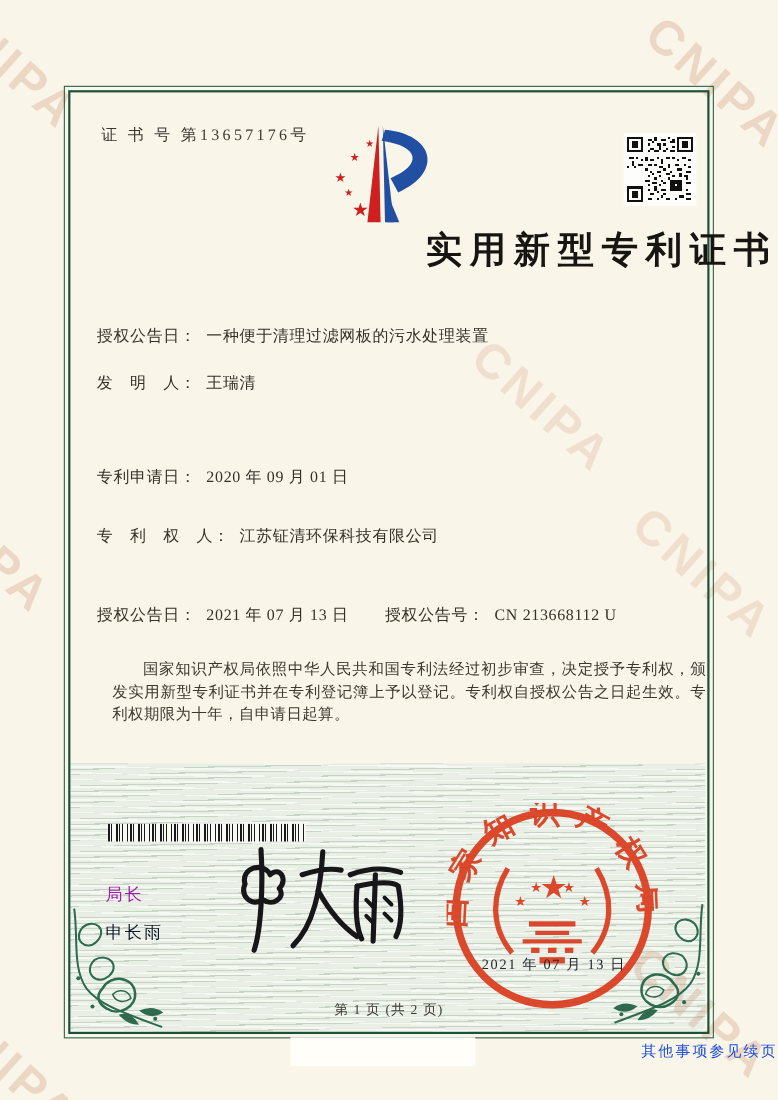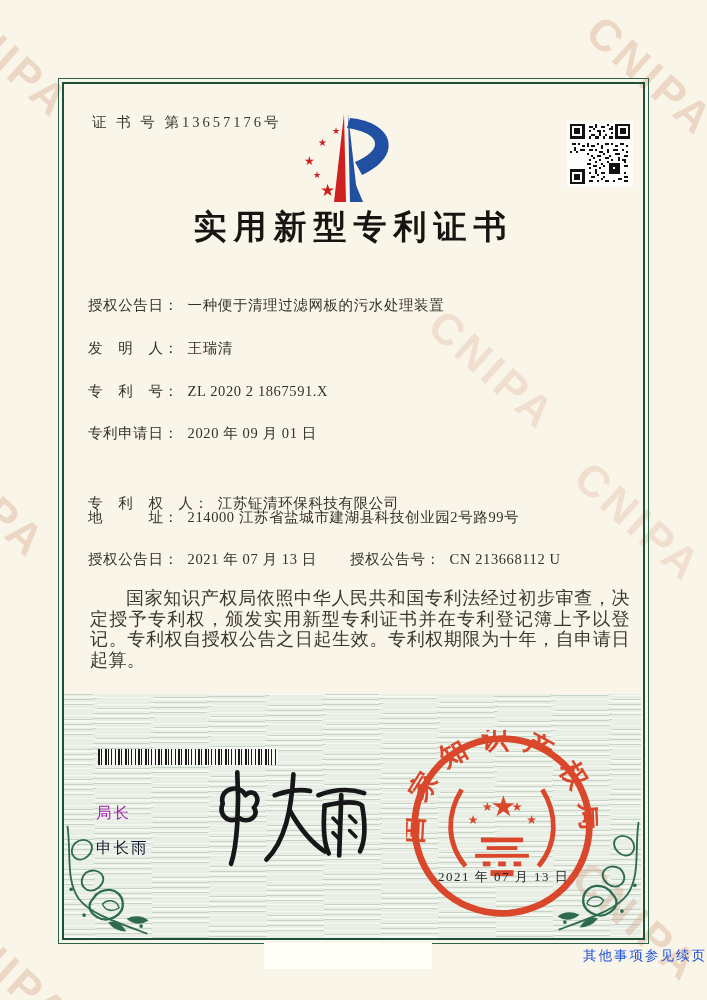--- a/index.html
+++ b/index.html
@@ -47,37 +47,37 @@
 
   
   .cert-no{
     position:absolute;z-index:5;left:92px;top:113px;
     font-size:14.5px;letter-spacing:3px;color:#3a3831;
   }
   .logo{position:absolute;z-index:5;left:296px;top:112px;}
   .qr{position:absolute;z-index:5;left:567px;top:121px;width:66px;height:66px;background:#fdfdfb;}
   .title{
     position:absolute;z-index:5;left:0;right:0;top:205px;margin:0;
-    text-align:center;font-size:33px;font-weight:bold;
+    text-align:right;font-size:33px;font-weight:bold;
     letter-spacing:7px;color:#161511;
   }
 
   
   .row{
     position:absolute;z-index:5;left:88px;
     font-size:14.5px;letter-spacing:.6px;color:#343128;white-space:nowrap;
   }
   .row .val{padding-left:9px;margin-top:20px;}
   .r1{top:296px;} .r2{top:339px;} .r3{top:382px;} .r4{top:424px;}
-  .r5{top:494px;text-align:center;} .r6{top:508px;} .r7{top:550px;text-align:center;} .r8{top:550px;left:350px;}
+  .r5{top:478px;text-align:center;} .r6{top:508px;} .r7{top:550px;text-align:center;} .r8{top:550px;left:350px;}
 
   
   .para{
-    position:absolute;z-index:5;left:86px;width:540px;margin:4px;
-    font-size:18px;line-height:20.6px;letter-spacing:.4px;
+    position:absolute;z-index:5;left:86px;width:540px;margin:16px;
+    font-size:14px;line-height:20.6px;letter-spacing:.4px;
     color:#3b382f;text-align:justify;text-indent:2em;
   }
   .p1{top:584px;} .p2{top:645px;}
 
   
   .barcode{
     position:absolute;z-index:5;left:98px;top:749px;width:180px;height:16px;
     background:repeating-linear-gradient(90deg,
       #191919 0 2px,#f8f8f4 2px 3px,#191919 3px 4px,#f8f8f4 4px 7px,
       #191919 7px 9px,#f8f8f4 9px 10px,#191919 10px 11px,#f8f8f4 11px 13px,
@@ -206,31 +206,25 @@
   </svg>
 
   <h1 class="title">实用新型专利证书</h1>
 
   <div class="row r1">
     <span class="lbl">授权公告日：</span><span class="val">一种便于清理过滤网板的污水处理装置</span>
   </div>
   <div class="row r2">
     <span class="lbl">发　明　人：</span><span class="val">王瑞清</span>
   </div>
-  <div class="row r3">
-    <span class="lbl">专　利　号：</span><span class="val">ZL 2020 2 1867591.X</span>
-  </div>
   <div class="row r4">
     <span class="lbl">专利申请日：</span><span class="val">2020 年 09 月 01 日</span>
   </div>
   <div class="row r5">
     <span class="lbl">专　利　权　人：</span><span class="val">江苏钲清环保科技有限公司</span>
-  </div>
-  <div class="row r6">
-    <span class="lbl">地　　　址：</span><span class="val">214000 江苏省盐城市建湖县科技创业园2号路99号</span>
   </div>
   <div class="row r7">
     <span class="lbl">授权公告日：</span><span class="val">2021 年 07 月 13 日</span>
   </div>
   <div class="row r8">
     <span class="lbl">授权公告号：</span><span class="val">CN 213668112 U</span>
   </div>
 
   <p class="para p1">国家知识产权局依照中华人民共和国专利法经过初步审查，决定授予专利权，颁发实用新型专利证书并在专利登记簿上予以登记。专利权自授权公告之日起生效。专利权期限为十年，自申请日起算。</p>
 
@@ -276,16 +270,17 @@
         <rect x="84" y="121" width="32" height="4"></rect>
         <rect x="72" y="129" width="56" height="4"></rect>
         <rect x="80" y="137" width="8" height="5"></rect>
           <rect x="96" y="137" width="8" height="5"></rect>
           <rect x="112" y="137" width="8" height="5"></rect>
       </g>
     </g>
   </svg>
   <div class="seal-date">2021 年 07 月 13 日</div>
 
+  <div class="page-info">第 1 页 (共 2 页)</div>
   <div class="footer-band"></div>
   <div class="footer-note">其他事项参见续页</div>
 
 </div>
 
 </body></html>

